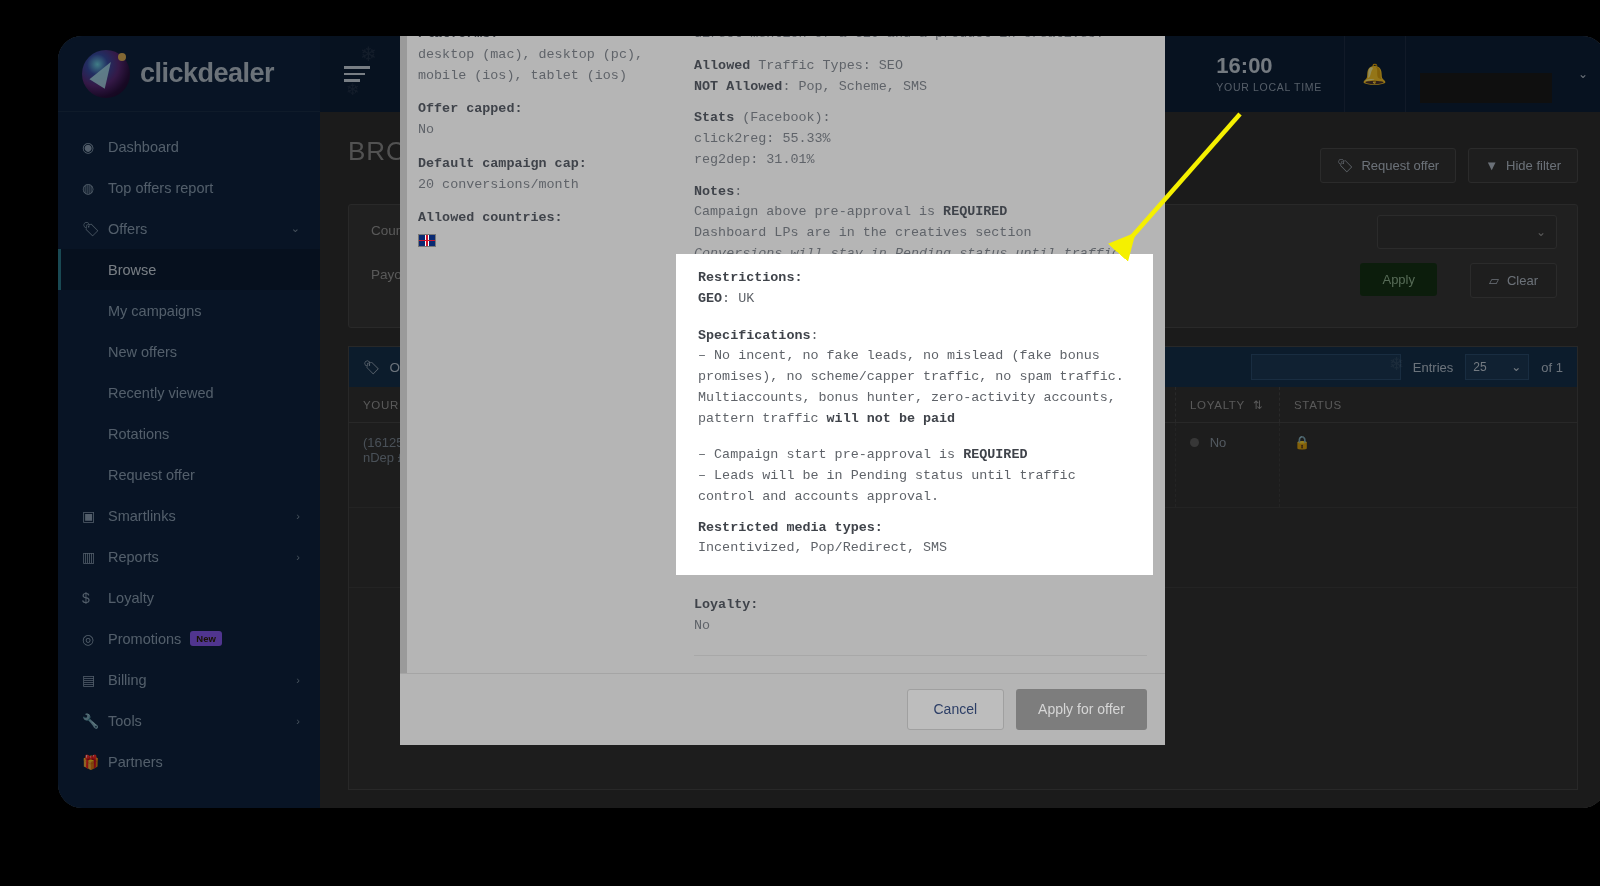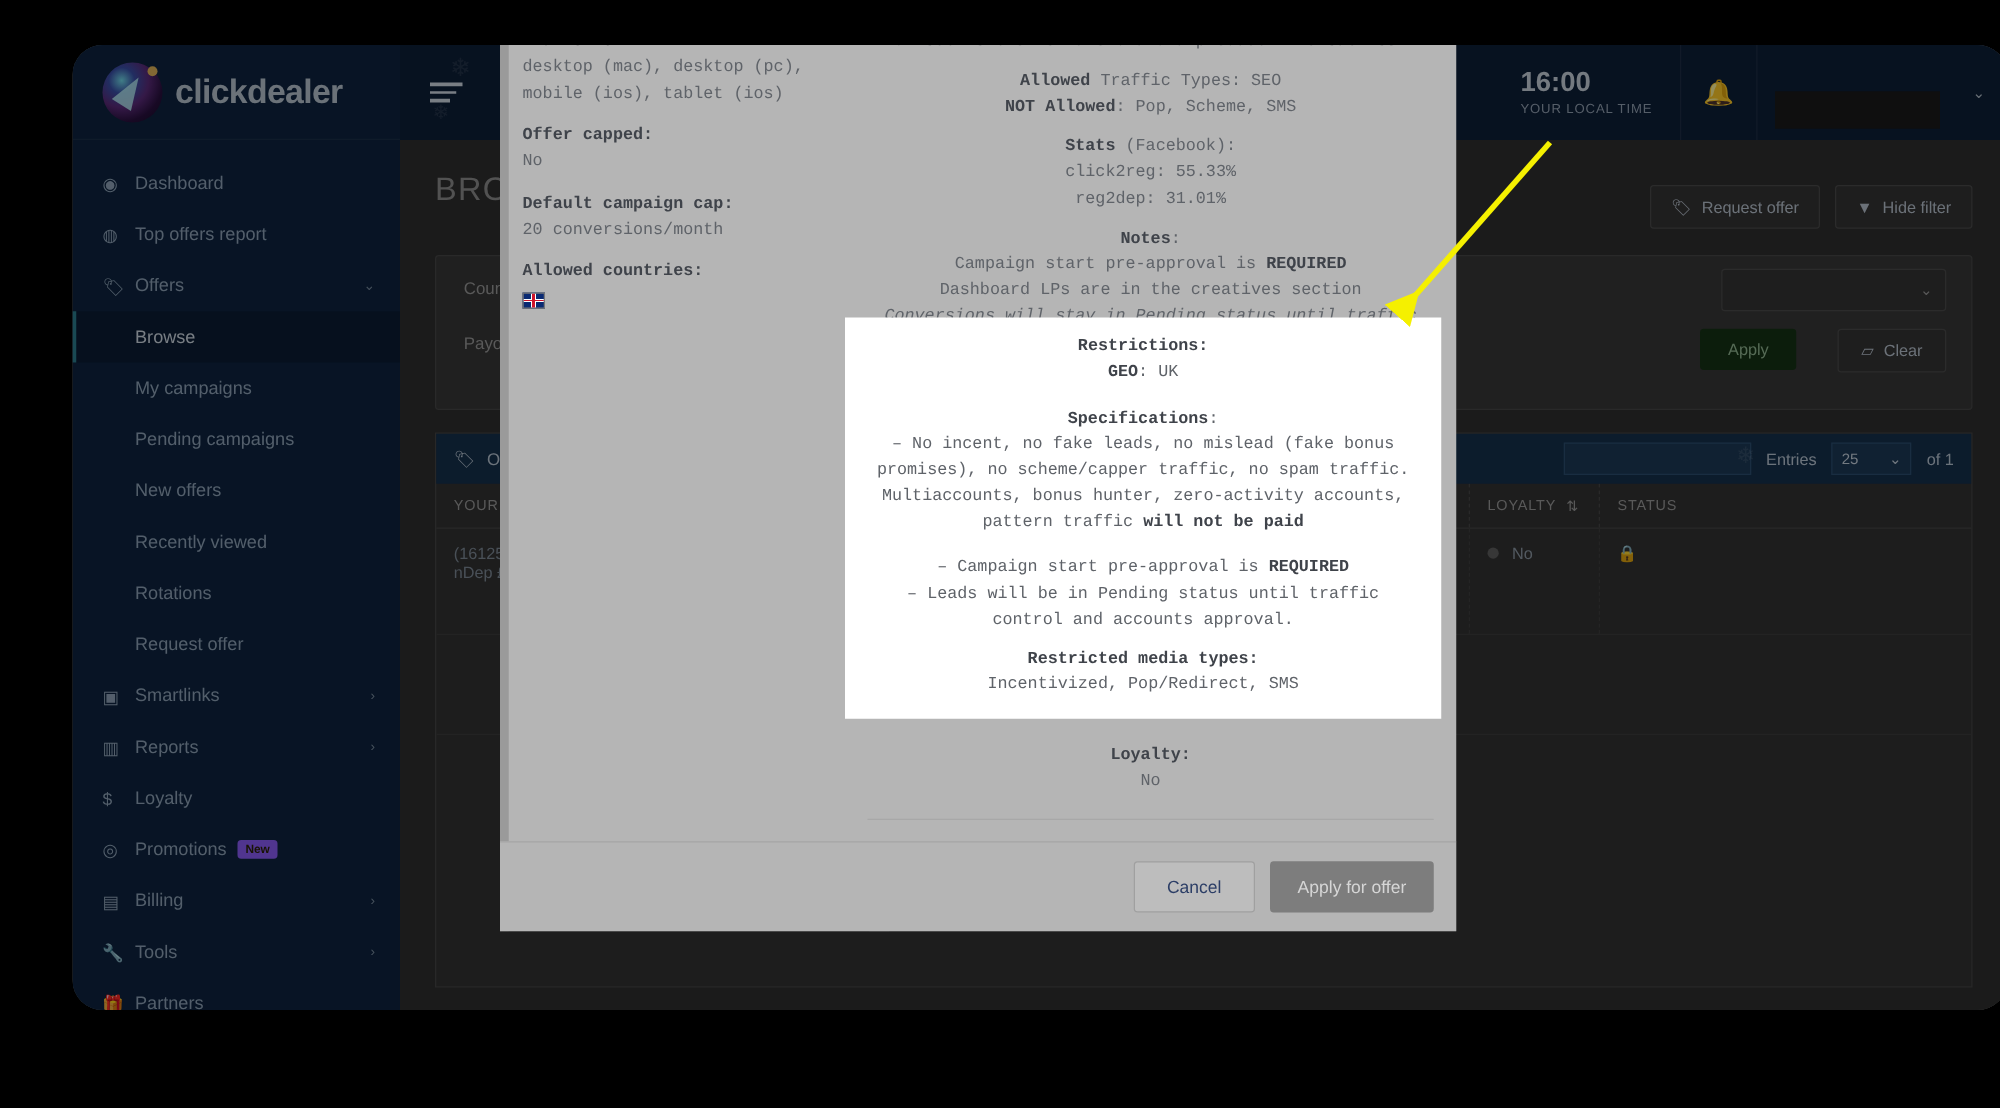--- a/index.html
+++ b/index.html
@@ -124,21 +124,21 @@
   
   .scrim{ position:absolute; inset:0; background:rgba(0,0,0,.42); }
   .modal{
     position:absolute; left:342px; top:-36px; width:765px; height:745px;
     background:#b5b5b5; color:#5f6369; font-size:13.4px; line-height:1.55;
     overflow:hidden;
   }
   .modal-body{ position:absolute; left:0; right:0; top:0; bottom:72px; padding:24px 18px 0 18px;
                display:flex; gap:18px;font-family:Liberation Mono, monospace;}
   .col-l{ width:258px; flex:none; }
-  .col-r{ flex:1; position:relative;text-align:center; }
+  .col-r{ flex:1; position:relative; }
   .mb{ font-weight:bold; color:#3f434a; }
   .blk{ margin-bottom:13px; }
   .blk .lbl{ font-weight:bold; color:#3f434a; }
   .flag{ width:18px; height:13px; display:inline-block; position:relative; margin-top:5px;
          background:#0a2a73; border:1px solid #777; }
   .flag:before{ content:""; position:absolute; inset:0;
      background:
        linear-gradient(to bottom, transparent 41%, #fff 41%, #fff 59%, transparent 59%),
        linear-gradient(to right, transparent 38%, #fff 38%, #fff 62%, transparent 62%);
   }
@@ -196,23 +196,20 @@
           <div class="nav-item">
             <span class="ico">🏷</span>
             <span>Offers</span>
             <span class="chev">⌄</span>
           </div>
           <div class="nav-item nav-sub active">
             <span>Browse</span>
           </div>
           <div class="nav-item nav-sub">
             <span>My campaigns</span>
-          </div>
-          <div class="nav-item nav-sub">
-            <span>Pending campaigns</span>
           </div>
           <div class="nav-item nav-sub">
             <span>New offers</span>
           </div>
           <div class="nav-item nav-sub">
             <span>Recently viewed</span>
           </div>
           <div class="nav-item nav-sub">
             <span>Rotations</span>
           </div>
@@ -424,21 +421,21 @@
             <div>
               <span class="mb">Stats</span><span> (Facebook):</span>
             </div>
             <div>click2reg: 55.33%</div>
             <div>reg2dep: 31.01%</div>
             <div class="mono-gap"></div>
             <div>
               <span class="mb">Notes</span><span>:</span>
             </div>
             <div>
-              <span>Campaign start pre-approval is </span><span class="mb">REQUIRED</span>
+              <span>Campaign above pre-approval is </span><span class="mb">REQUIRED</span>
             </div>
             <div>Dashboard LPs are in the creatives section</div>
             <div style="font-style:italic;">Conversions will stay in Pending status until traffic control and quality approval</div>
 
             <div class="highlight hl-pos">
               <div class="mb">Restrictions:</div>
               <div>
                 <span class="mb">GEO</span><span>: UK</span>
               </div>
               <div class="mono-gap" style="height:16px"></div>

